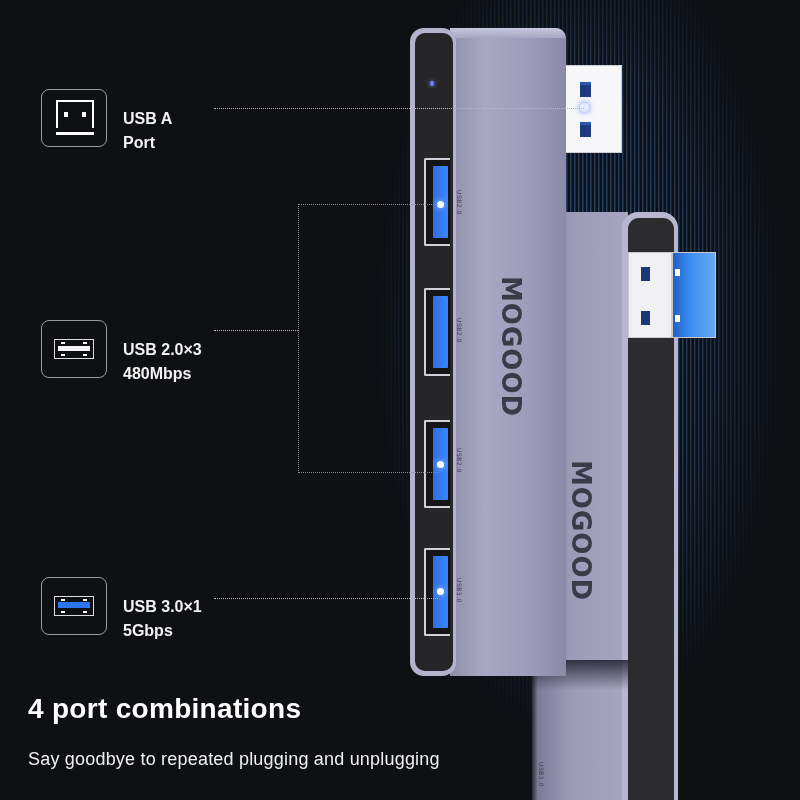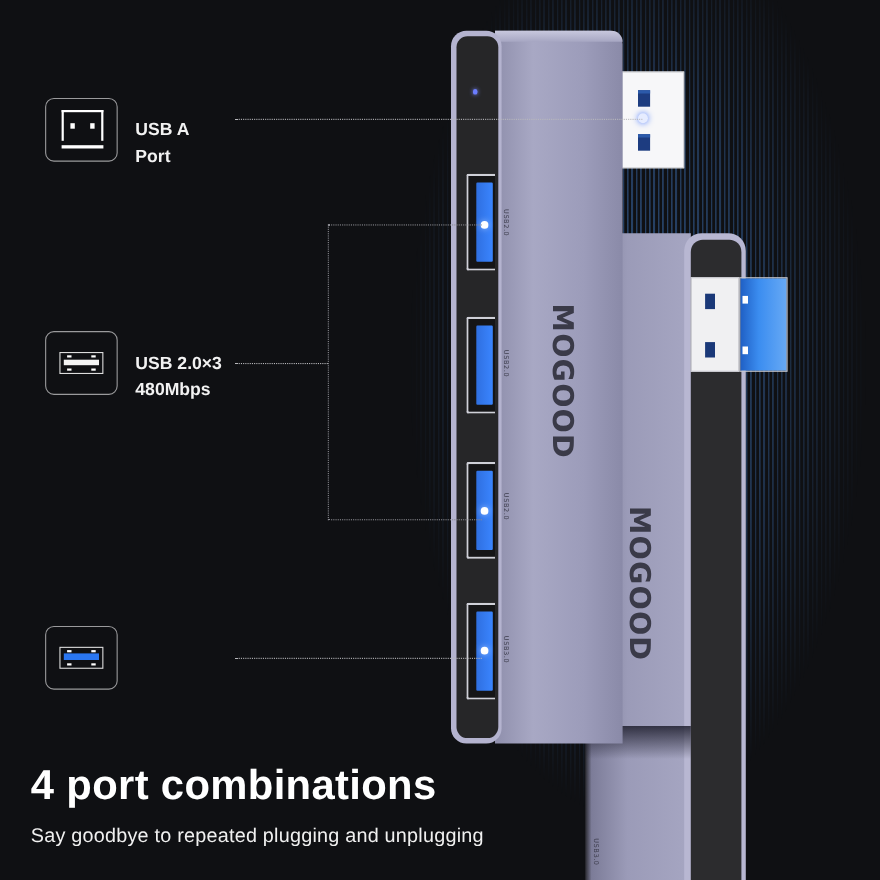--- a/index.html
+++ b/index.html
@@ -59,21 +59,21 @@
 
     
     .callout { position: absolute; left: 41px; display: flex; align-items: center; }
     .iconbox { width: 66px; height: 58px; border: 1.5px solid #9a9a9c; border-radius: 8px; position: relative; }
     .ctext { margin-left: 16px; color: #f2f2f2; font-family: "Liberation Sans", sans-serif; font-weight: bold; font-size: 16px; line-height: 24px; margin-top: 26px; }
 
     .leader { position: absolute; border-top: 1px dotted #b8b8bc; height: 0; }
     .bracket { position: absolute; border: 1px dotted #8a8a90; border-right: none; }
 
     
-    .headline { position: absolute; left: 28px; top: 693px; color: #ffffff; font-family: "Liberation Sans", sans-serif; font-weight: bold; font-size: 38px; letter-spacing: 0.3px; text-align: right; }
+    .headline { position: absolute; left: 28px; top: 693px; color: #ffffff; font-family: "Liberation Sans", sans-serif; font-weight: bold; font-size: 28px; letter-spacing: 0.3px; text-align: right; }
     .subline { position: absolute; left: 28px; top: 749px; color: #f0f0f0; font-family: "Liberation Sans", sans-serif; font-size: 18px; letter-spacing: 0.2px; }
   </style>
 </head>
 <body>
 
 <div class="stage">
   <div class="stripes"></div>
 
   <div class="hub2">
     <div class="body2"></div>
@@ -147,21 +147,21 @@
       <div style="position:absolute;left:22px;top:22px;width:4px;height:5px;background:#fff;"></div>
       <div style="position:absolute;left:40px;top:22px;width:4px;height:5px;background:#fff;"></div>
       <div style="position:absolute;left:14px;top:42px;width:38px;height:3px;background:#fff;"></div>
     </div>
     <div class="ctext">
       <div>USB A</div>
       <div>Port</div>
     </div>
   </div>
 
-  <div class="callout" style="top:293px;">
+  <div class="callout" style="top:312px;">
     <div class="iconbox">
       <div style="position:absolute;left:12px;top:18px;width:40px;height:20px;border:1.5px solid #ddd;"></div>
       <div style="position:absolute;left:16px;top:25px;width:32px;height:5px;background:#f4f4f4;"></div>
       <div style="position:absolute;left:19px;top:21px;width:4px;height:1.5px;background:#fff;"></div>
       <div style="position:absolute;left:41px;top:21px;width:4px;height:1.5px;background:#fff;"></div>
       <div style="position:absolute;left:19px;top:33px;width:4px;height:1.5px;background:#fff;"></div>
       <div style="position:absolute;left:41px;top:33px;width:4px;height:1.5px;background:#fff;"></div>
     </div>
     <div class="ctext">
       <div>USB 2.0×3</div>
@@ -171,17 +171,21 @@
 
   <div class="callout" style="top:569px;">
     <div class="iconbox">
       <div style="position:absolute;left:12px;top:18px;width:40px;height:20px;border:1.5px solid #ddd;"></div>
       <div style="position:absolute;left:16px;top:24px;width:32px;height:6px;background:#2a76f0;"></div>
       <div style="position:absolute;left:19px;top:21px;width:4px;height:1.5px;background:#fff;"></div>
       <div style="position:absolute;left:41px;top:21px;width:4px;height:1.5px;background:#fff;"></div>
       <div style="position:absolute;left:19px;top:33px;width:4px;height:1.5px;background:#fff;"></div>
       <div style="position:absolute;left:41px;top:33px;width:4px;height:1.5px;background:#fff;"></div>
     </div>
+    <div class="ctext">
+      <div>USB 3.0×1</div>
+      <div>5Gbps</div>
+    </div>
   </div>
 
   <div class="headline">4 port combinations</div>
   <div class="subline">Say goodbye to repeated plugging and unplugging</div>
 </div>
 
 </body></html>

